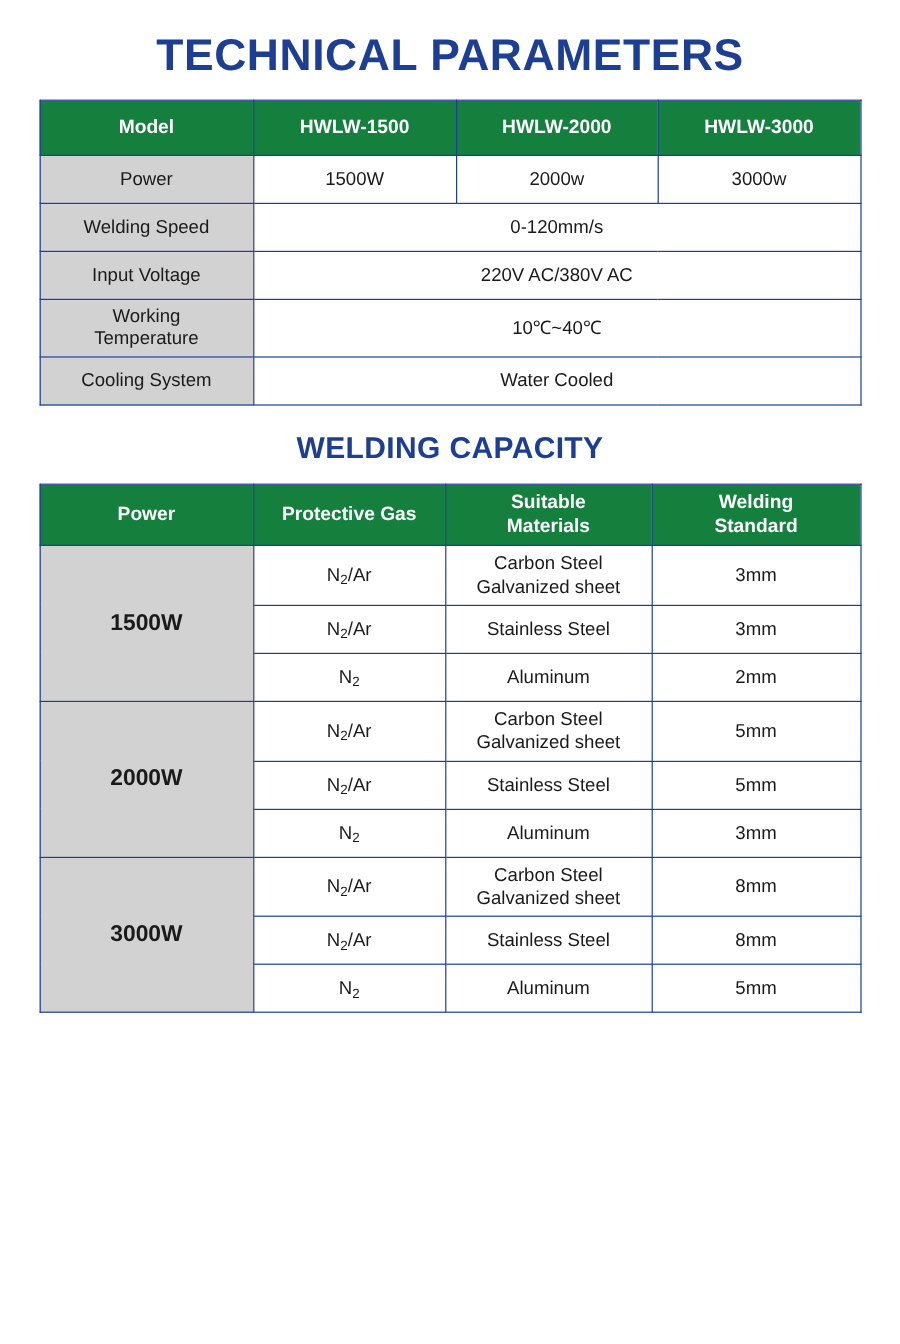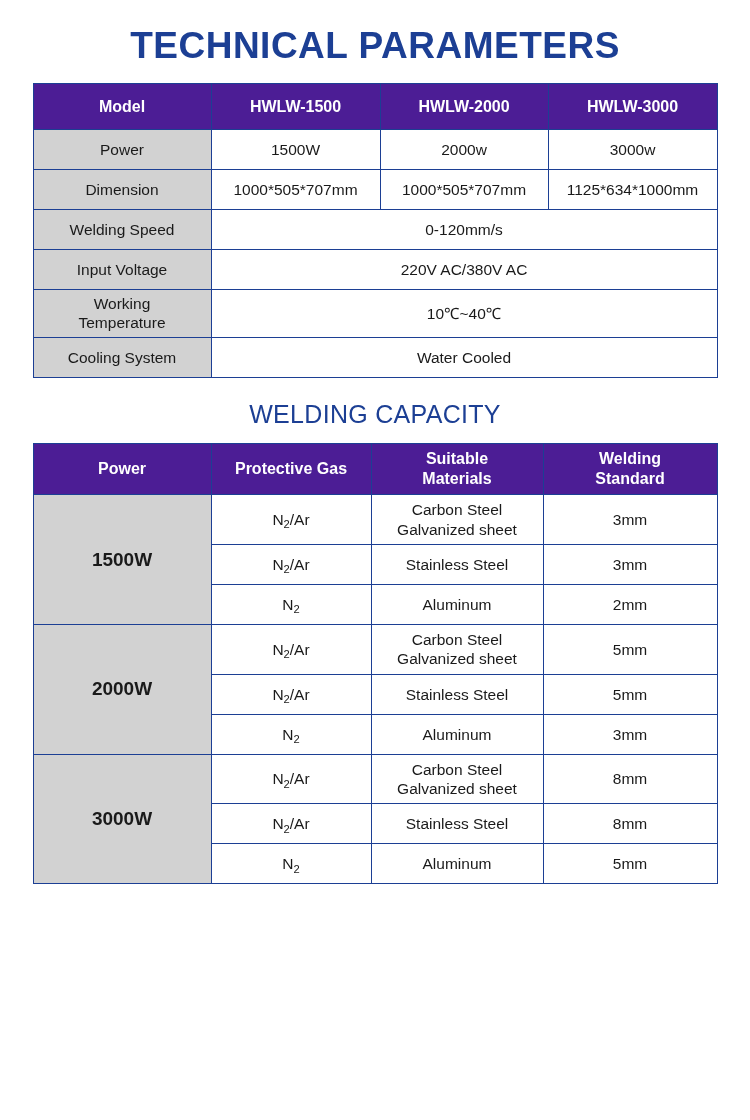--- a/index.html
+++ b/index.html
@@ -26,21 +26,21 @@
     font-weight: bold;
     letter-spacing: 0.5px;
     margin: 25px 0 16px 0;
     font-family: "Liberation Sans", sans-serif;
   }
 
   .subtitle {
     text-align: center;
     color: #1c3f94;
     font-size: 25px;
-    font-weight: normal;
+    font-weight: bold;
     letter-spacing: 0.3px;
     margin: 22px 0 14px 0;
   }
 
   table {
     border-collapse: collapse;
     table-layout: fixed;
     margin: 0 auto;
     width: 684px;
   }
@@ -49,21 +49,21 @@
     border: 1px solid #1c3f94;
     text-align: center;
     vertical-align: middle;
     font-size: 15.5px;
     color: #1a1a1a;
     padding: 5px 3px;
     line-height: 1.25;
   }
 
   thead th {
-    background: #4c1d95;
+    background: #15803d;
     color: #ffffff;
     font-weight: bold;
     font-size: 16px;
     height: 46px;
   }
 
   .rowlabel {
     background: #d2d2d2;
     font-weight: normal;
   }
@@ -110,26 +110,20 @@
         <th>HWLW-2000</th>
         <th>HWLW-3000</th>
       </tr>
     </thead>
     <tbody>
       <tr>
         <td class="rowlabel">Power</td>
         <td>1500W</td>
         <td>2000w</td>
         <td>3000w</td>
-      </tr>
-      <tr>
-        <td class="rowlabel">Dimension</td>
-        <td>1000*505*707mm</td>
-        <td>1000*505*707mm</td>
-        <td>1125*634*1000mm</td>
       </tr>
       <tr>
         <td class="rowlabel">Welding Speed</td>
         <td colspan="3">0-120mm/s</td>
       </tr>
       <tr>
         <td class="rowlabel">Input Voltage</td>
         <td colspan="3">220V AC/380V AC</td>
       </tr>
       <tr>

